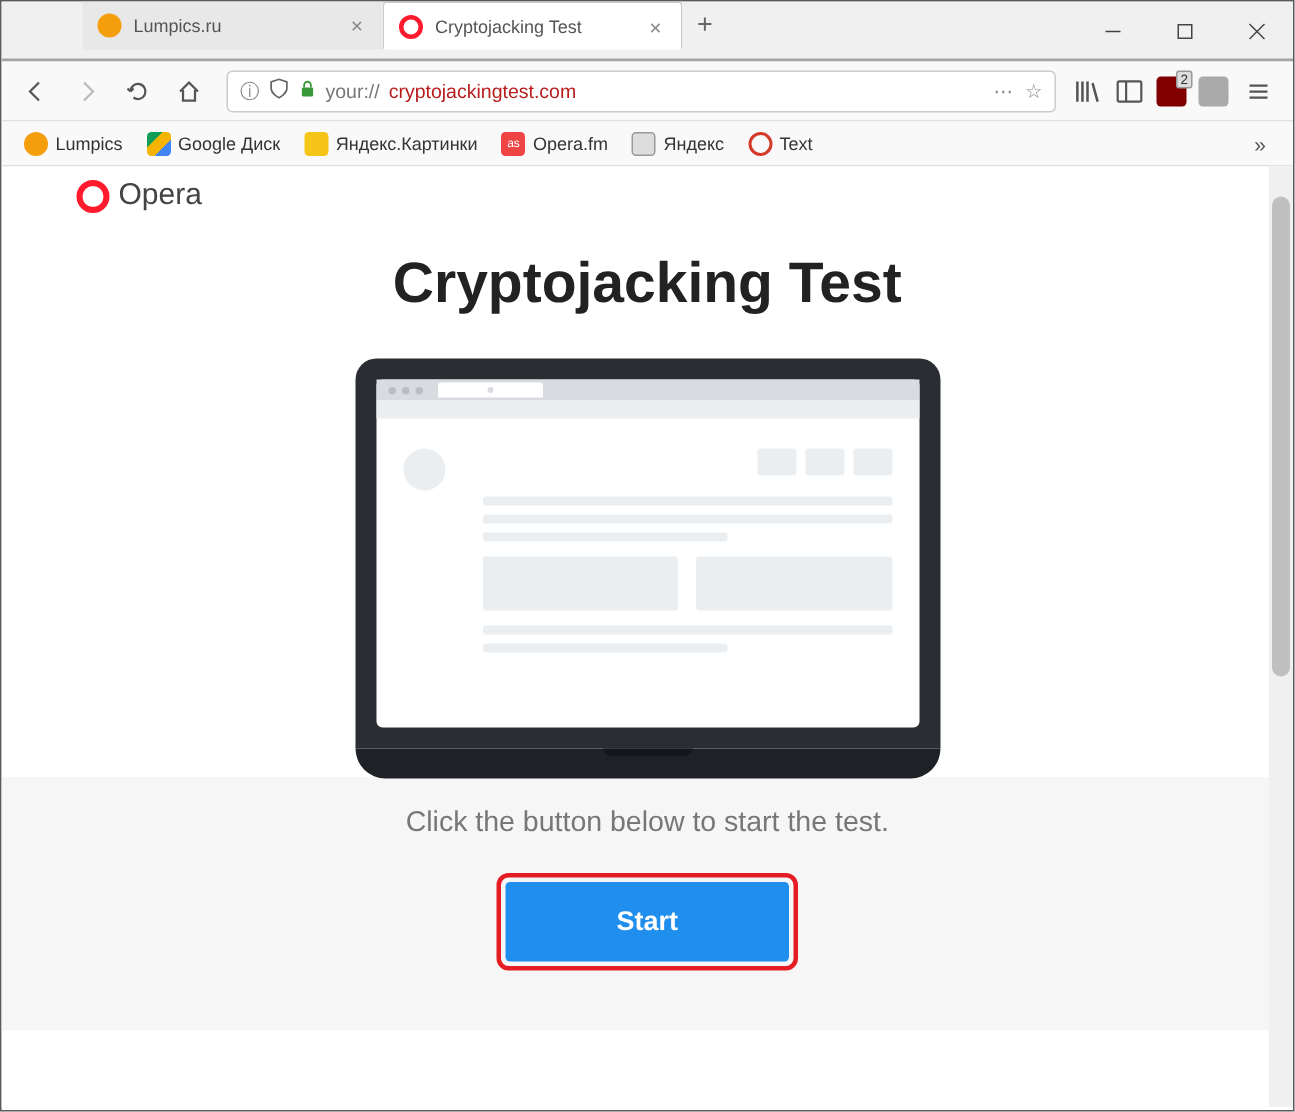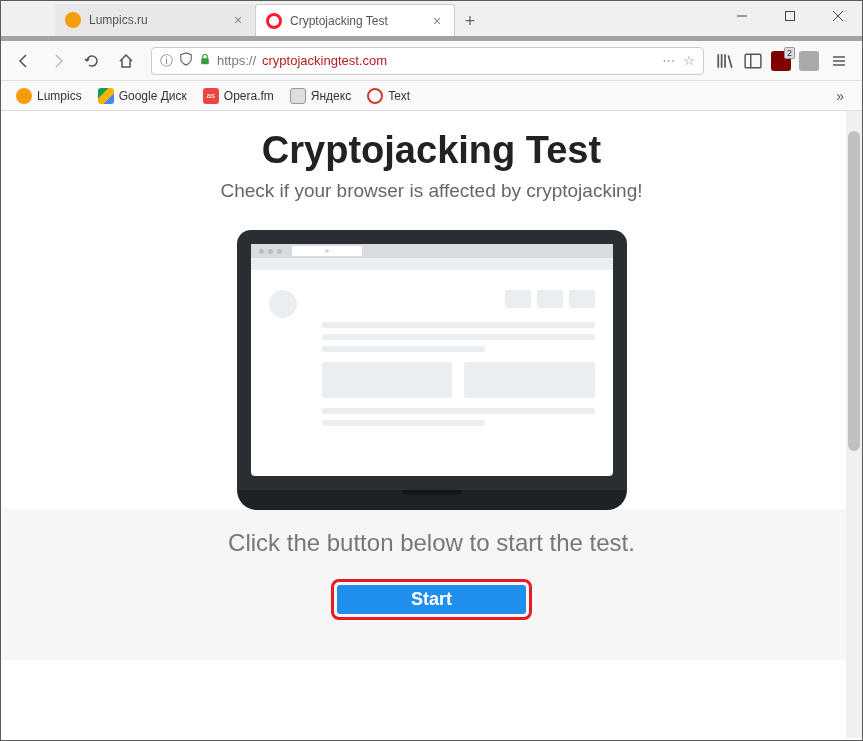--- a/index.html
+++ b/index.html
@@ -1,17 +1,17 @@
 <!DOCTYPE html>
 <html><head>
 <meta charset="utf-8">
 <style>
 *{margin:0;padding:0;box-sizing:border-box}
 body{font-family:Arial,sans-serif;background:#fff;width:863px;height:741px;overflow:hidden;border:1px solid #5a5a5a}
-.titlebar{height:40px;background:#f0f0f0;display:flex;align-items:flex-end;border-bottom:5px solid #a3a3a3}
+.titlebar{height:40px;background:#f0f0f0;display:flex;align-items:flex-start;border-bottom:2px solid #a3a3a3}
 .tab-space{width:54px}
 .tab{height:32px;display:flex;align-items:center;padding:0 10px;gap:8px;font-size:12px;color:#555;min-width:200px;cursor:pointer}
 .tab.inactive{background:#e8e8e8}
 .tab.active{background:#fff;border:1px solid #ccc;border-bottom:none;border-radius:3px 3px 0 0}
 .tab-favicon{width:16px;height:16px;border-radius:50%;flex-shrink:0}
 .tab-label{flex:1;white-space:nowrap;overflow:hidden;text-overflow:ellipsis}
 .tab-close{width:14px;height:14px;color:#888;font-size:14px;display:flex;align-items:center;justify-content:center}
 .newtab{width:30px;height:30px;display:flex;align-items:center;justify-content:center;color:#666;font-size:18px}
 .win-controls{margin-left:auto;display:flex}
 .win-btn{width:48px;height:40px;display:flex;align-items:center;justify-content:center;color:#444}
@@ -57,23 +57,23 @@
 .sc-right{flex:1}
 .sc-row{display:flex;justify-content:flex-end;gap:6px;margin-bottom:14px}
 .sc-sq{width:26px;height:18px;background:#ebeef1;border-radius:2px}
 .sc-line{height:6px;background:#ebeef1;border-radius:2px;margin-bottom:6px}
 .sc-line.short{width:60%}
 .sc-blocks{display:flex;gap:12px;margin:10px 0}
 .sc-block{flex:1;height:36px;background:#ebeef1;border-radius:2px}
 .laptop-base{height:20px;background:#1e2226;border-radius:0 0 22px 22px;position:relative}
 .laptop-notch{position:absolute;left:50%;top:0;transform:translateX(-50%);width:60px;height:5px;background:#13161a;border-radius:0 0 6px 6px}
 .cta-zone{background:#f6f6f6;padding-top:20px;text-align:center;margin-top:-1px;padding-bottom:40px}
-.cta-label{font-size:24px;color:#777;margin-bottom:22px}
+.cta-label{font-size:19px;color:#777;margin-bottom:22px}
 .start-wrap{display:inline-block;border:3px solid #e51c23;border-radius:8px;padding:3px}
-.start-btn{background:#208eed;color:#fff;border:none;font-size:18px;font-weight:600;padding:4px 74px;border-radius:3px;cursor:pointer}
+.start-btn{background:#208eed;color:#fff;border:none;font-size:18px;font-weight:600;padding:16px 74px;border-radius:3px;cursor:pointer}
 </style>
 </head>
 <body>
 
 <div class="titlebar">
   <div class="tab-space"></div>
   <div class="tab inactive">
     <div class="tab-favicon" style="background:#f59e0b"></div>
     <span class="tab-label">Lumpics.ru</span>
     <span class="tab-close">×</span>
@@ -127,21 +127,21 @@
     </div>
   <div class="addr-bar">
     <span style="color:#888">ⓘ</span>
     <span><svg width="14" height="14" viewBox="0 0 16 16">
           <path d="M8 1 L14 3 V8 C14 12 8 15 8 15 S2 12 2 8 V3 Z" fill="none" stroke="#666" stroke-width="1.3"></path>
         </svg></span>
     <span class="lock-icon"><svg width="12" height="12" viewBox="0 0 16 16">
           <rect x="3" y="7" width="10" height="8" rx="1" fill="currentColor"></rect>
           <path d="M5 7 V5 a3 3 0 0 1 6 0 V7" fill="none" stroke="currentColor" stroke-width="1.6"></path>
         </svg></span>
-    <span>https://</span>
+    <span>your://</span>
       <span class="url-domain">cryptojackingtest.com</span>
     <div class="addr-right">
       <span>⋯</span>
       <span>☆</span>
     </div>
   </div>
   <div class="ext-icons">
     <div class="ext-icon">
         <svg width="18" height="18" viewBox="0 0 16 16">
           <path d="M2 2 V14 M5 2 V14 M8 2 V14 M11 3 L14 14" stroke="#555" stroke-width="1.5"></path>
@@ -173,42 +173,49 @@
 <div class="bookmarks">
   <div class="bm">
       <div class="bm-favicon" style="background:#f59e0b;border-radius:50%"></div>
       <span>Lumpics</span>
     </div>
   <div class="bm">
       <div class="bm-favicon" style="background:linear-gradient(135deg,#0f9d58 33%,#f4b400 33% 66%,#4285f4 66%)"></div>
       <span>Google Диск</span>
     </div>
   <div class="bm">
+      <div class="bm-favicon" style="background:#f5c518"></div>
+      <span>Яндекс.Картинки</span>
+    </div>
+  <div class="bm">
       <div class="bm-favicon" style="background:#ef4444;color:#fff;font-size:8px;display:flex;align-items:center;justify-content:center">as</div>
       <span>Opera.fm</span>
     </div>
   <div class="bm">
       <div class="bm-favicon" style="background:#ddd;border:1px solid #999"></div>
       <span>Яндекс</span>
     </div>
   <div class="bm">
       <div class="bm-favicon" style="border:2px solid #d33a2c;border-radius:50%"></div>
       <span>Text</span>
     </div>
   <div class="bm-overflow">»</div>
 </div>
 
 <div class="content">
   <div class="scrollbar">
       <div class="scrollbar-thumb"></div>
     </div>
   <div class="page">
+    <div class="opera-logo">
+      <div class="opera-o"></div>
+      <span>Opera</span>
+    </div>
     <div class="hero">
       <h1>Cryptojacking Test</h1>
-      <div class="subtitle">Check if your browser is affected by cryptojacking!</div>
       <div class="laptop">
         <div class="laptop-screen">
           <div class="screen-in">
             <div class="sc-top">
                 <div class="sc-dot"></div>
                 <div class="sc-dot"></div>
                 <div class="sc-dot"></div>
                 <div class="sc-tab">
                   <div class="sc-tab-dot"></div>
                 </div>

